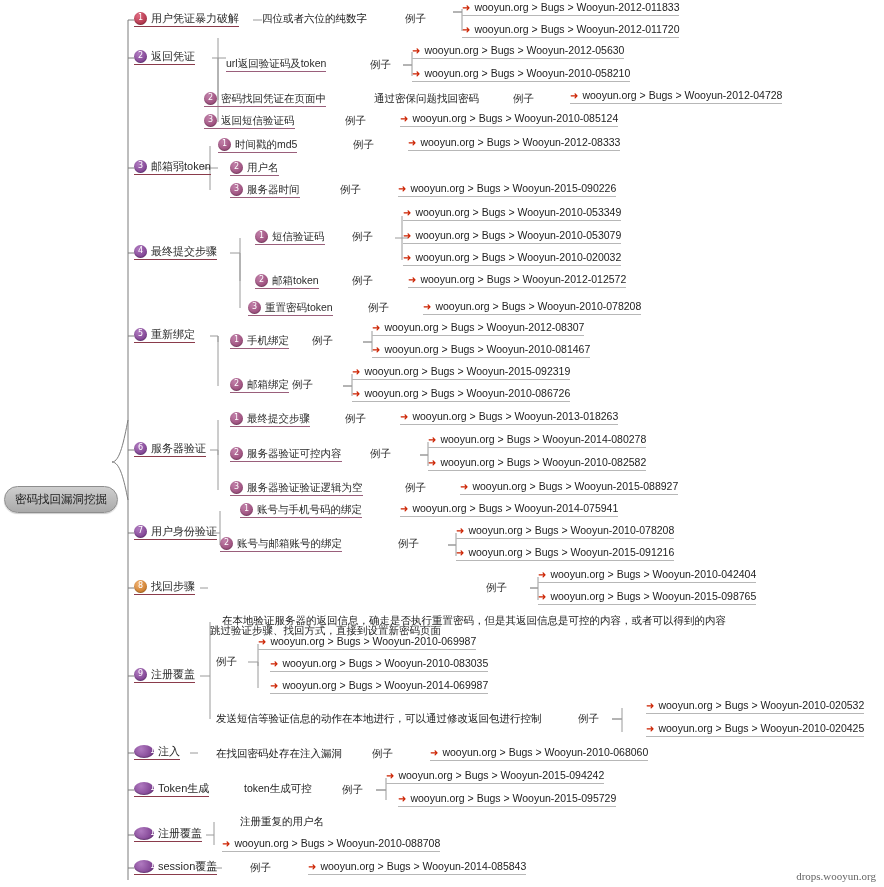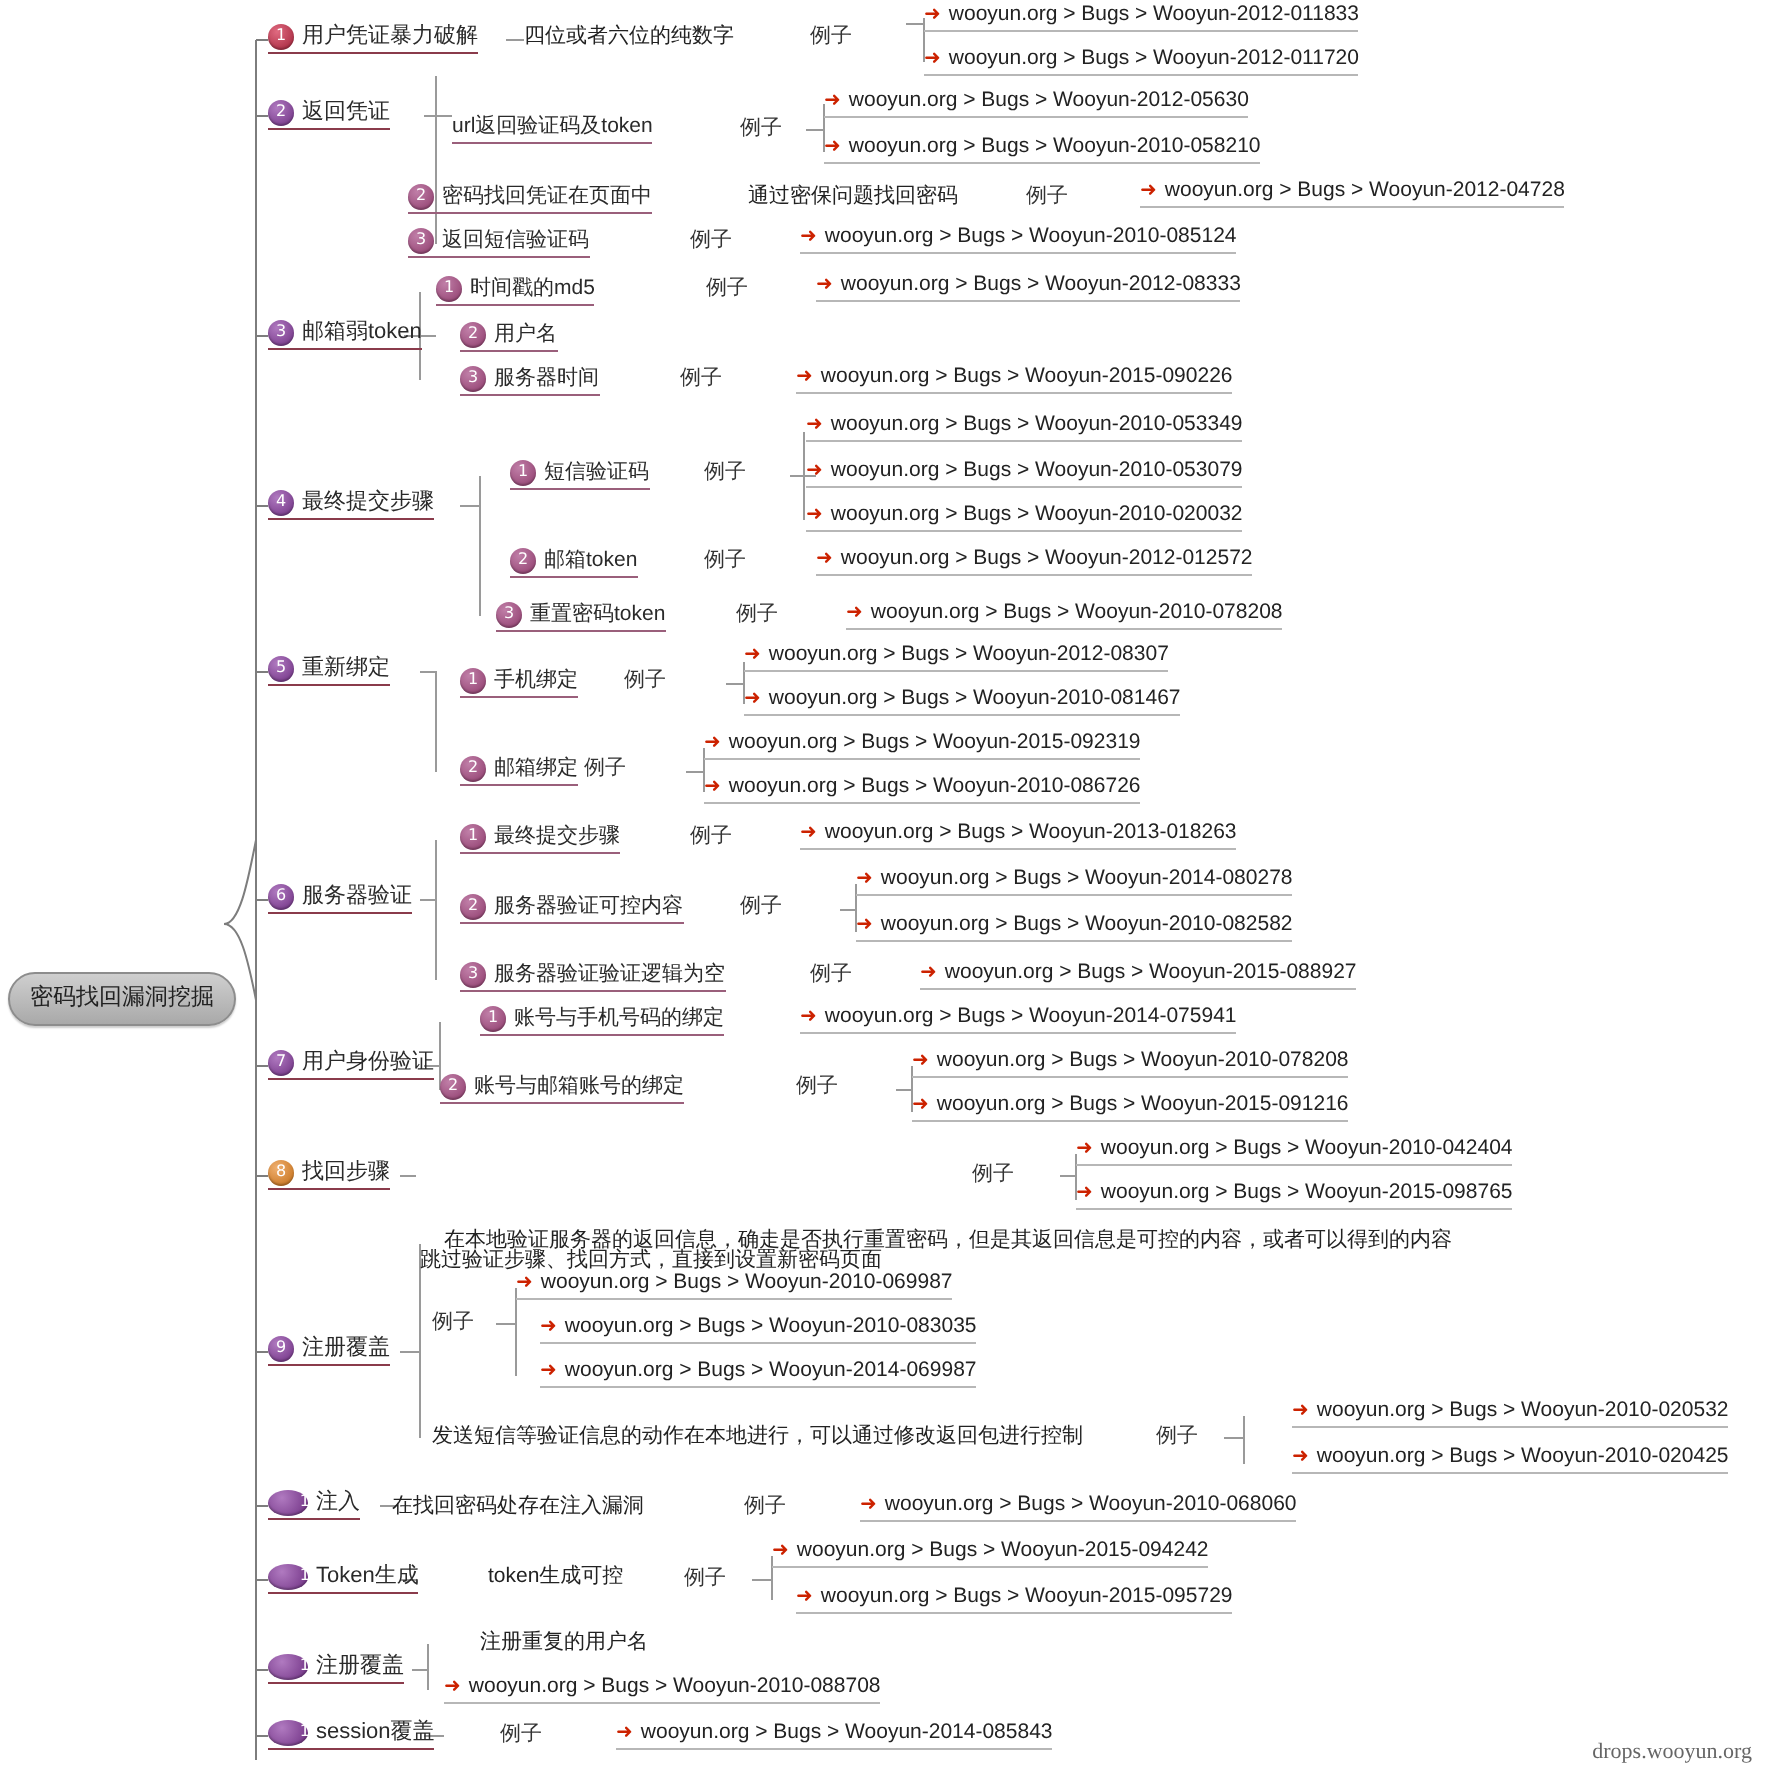--- a/index.html
+++ b/index.html
@@ -484,21 +484,21 @@
   </div>
   <div class="node leaf" style="left:646px; top:723px;">
     <span class="arrow">➜</span>
     <span>wooyun.org &gt; Bugs &gt; Wooyun-2010-020425</span>
   </div>
 
   <div class="node lvl1" style="left:134px; top:745px;">
     <span class="badge badge-purple num2">10</span>
     <span>注入</span>
   </div>
-  <div class="node plain" style="left:196px; top:748px;">
+  <div class="node plain" style="left:216px; top:748px;">
     <span>在找回密码处存在注入漏洞</span>
   </div>
   <div class="node eg" style="left:372px; top:748px;">
     <span>例子</span>
   </div>
   <div class="node leaf" style="left:430px; top:747px;">
     <span class="arrow">➜</span>
     <span>wooyun.org &gt; Bugs &gt; Wooyun-2010-068060</span>
   </div>
 

